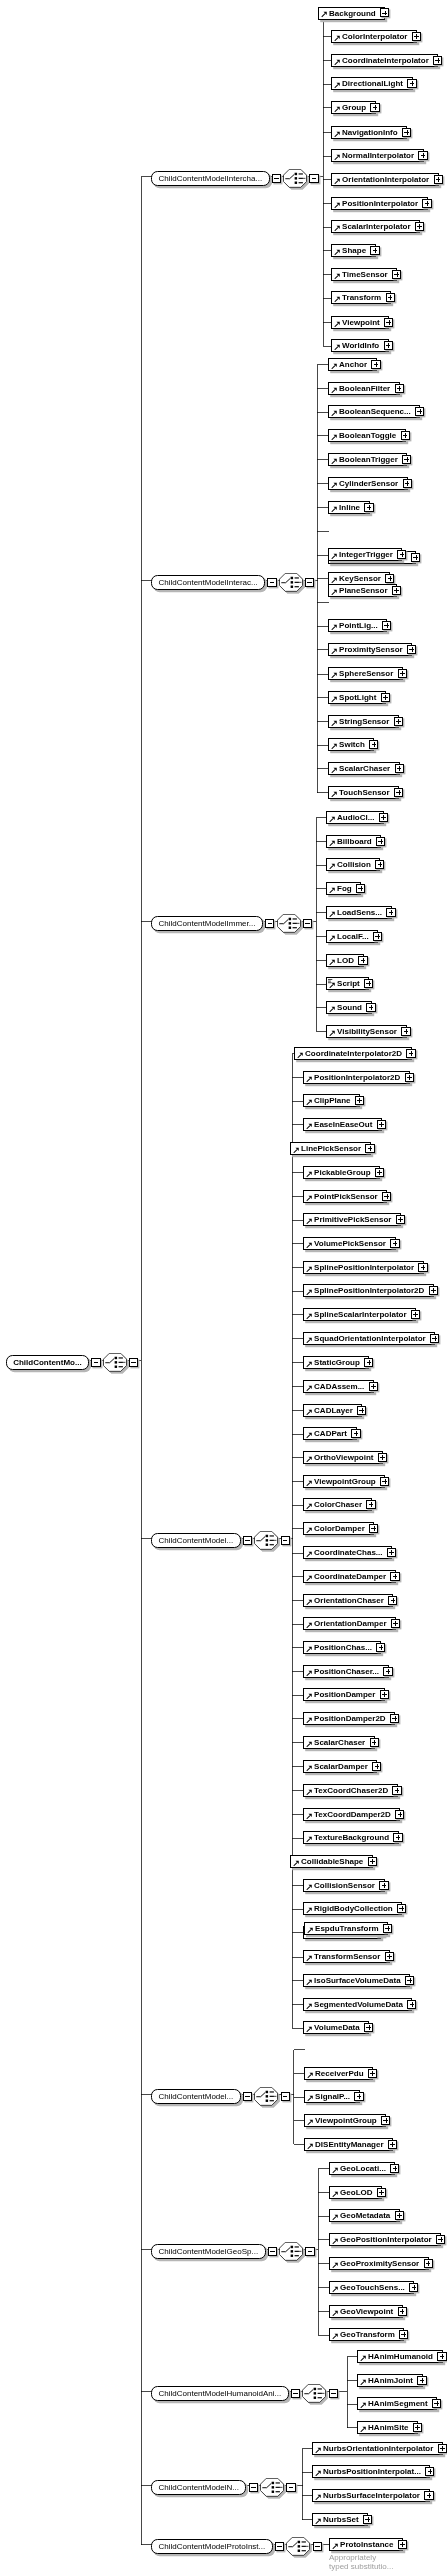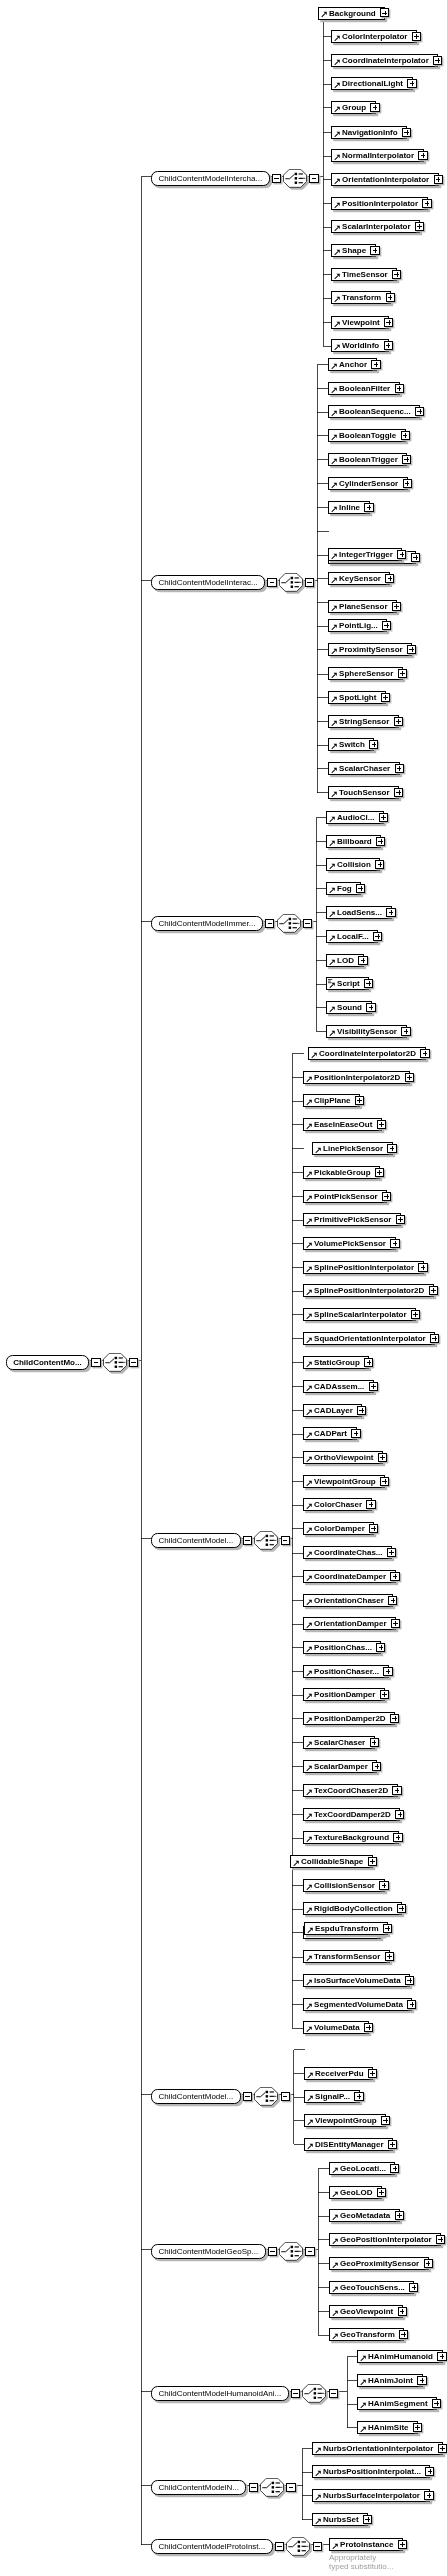--- a/index.html
+++ b/index.html
@@ -404,21 +404,21 @@
       <button class="sq plus plusbtn"></button>
     </div>
     <div class="elbox" style="left:328px;top:572px">
       <svg class="refarrow" width="6.5" height="6.5" viewBox="0 0 9 9">
         <path d="M1 8 L5.5 3.5" stroke="#000" stroke-width="1.4" fill="none"></path>
         <path d="M3.5 1 H8 V5.5 Z" fill="#000"></path>
       </svg>
       <span>KeySensor</span>
       <button class="sq plus plusbtn"></button>
     </div>
-    <div class="elbox" style="left:328px;top:600px">
+    <div class="elbox" style="left:328px;top:584px">
       <svg class="refarrow" width="6.5" height="6.5" viewBox="0 0 9 9">
         <path d="M1 8 L5.5 3.5" stroke="#000" stroke-width="1.4" fill="none"></path>
         <path d="M3.5 1 H8 V5.5 Z" fill="#000"></path>
       </svg>
       <span>PlaneSensor</span>
       <button class="sq plus plusbtn"></button>
     </div>
     <div class="elbox" style="left:328px;top:619px">
       <svg class="refarrow" width="6.5" height="6.5" viewBox="0 0 9 9">
         <path d="M1 8 L5.5 3.5" stroke="#000" stroke-width="1.4" fill="none"></path>
@@ -561,21 +561,21 @@
       <button class="sq plus plusbtn"></button>
     </div>
     <div class="elbox" style="left:326px;top:1025px">
       <svg class="refarrow" width="6.5" height="6.5" viewBox="0 0 9 9">
         <path d="M1 8 L5.5 3.5" stroke="#000" stroke-width="1.4" fill="none"></path>
         <path d="M3.5 1 H8 V5.5 Z" fill="#000"></path>
       </svg>
       <span>VisibilitySensor</span>
       <button class="sq plus plusbtn"></button>
     </div>
-    <div class="elbox" style="left:308px;top:1047px">
+    <div class="elbox" style="left:294px;top:1047px">
       <svg class="refarrow" width="6.5" height="6.5" viewBox="0 0 9 9">
         <path d="M1 8 L5.5 3.5" stroke="#000" stroke-width="1.4" fill="none"></path>
         <path d="M3.5 1 H8 V5.5 Z" fill="#000"></path>
       </svg>
       <span>CoordinateInterpolator2D</span>
       <button class="sq plus plusbtn"></button>
     </div>
     <div class="elbox" style="left:303px;top:1071px">
       <svg class="refarrow" width="6.5" height="6.5" viewBox="0 0 9 9">
         <path d="M1 8 L5.5 3.5" stroke="#000" stroke-width="1.4" fill="none"></path>
@@ -593,21 +593,21 @@
       <button class="sq plus plusbtn"></button>
     </div>
     <div class="elbox" style="left:303px;top:1118px">
       <svg class="refarrow" width="6.5" height="6.5" viewBox="0 0 9 9">
         <path d="M1 8 L5.5 3.5" stroke="#000" stroke-width="1.4" fill="none"></path>
         <path d="M3.5 1 H8 V5.5 Z" fill="#000"></path>
       </svg>
       <span>EaseInEaseOut</span>
       <button class="sq plus plusbtn"></button>
     </div>
-    <div class="elbox" style="left:312px;top:1142px">
+    <div class="elbox" style="left:290px;top:1142px">
       <svg class="refarrow" width="6.5" height="6.5" viewBox="0 0 9 9">
         <path d="M1 8 L5.5 3.5" stroke="#000" stroke-width="1.4" fill="none"></path>
         <path d="M3.5 1 H8 V5.5 Z" fill="#000"></path>
       </svg>
       <span>LinePickSensor</span>
       <button class="sq plus plusbtn"></button>
     </div>
     <div class="elbox" style="left:303px;top:1166px">
       <svg class="refarrow" width="6.5" height="6.5" viewBox="0 0 9 9">
         <path d="M1 8 L5.5 3.5" stroke="#000" stroke-width="1.4" fill="none"></path>

